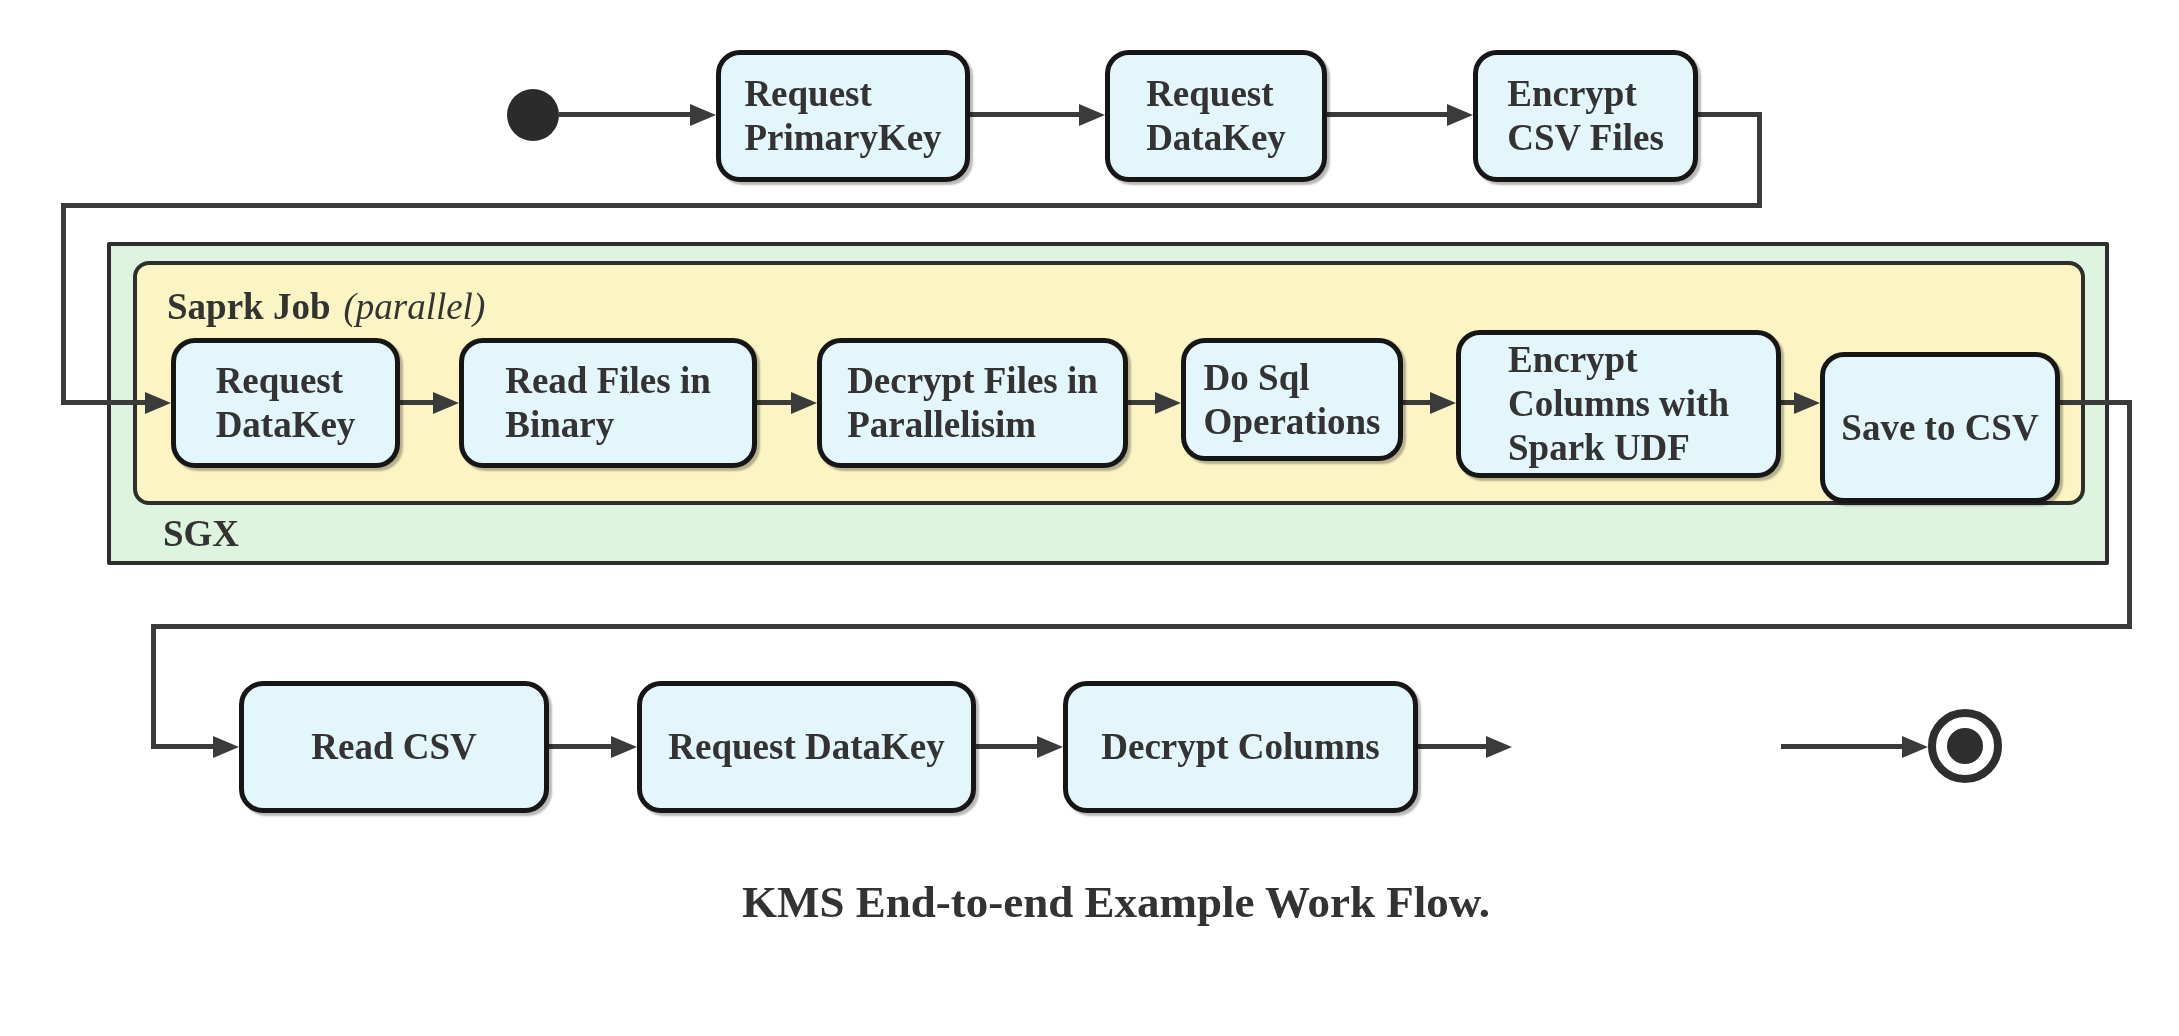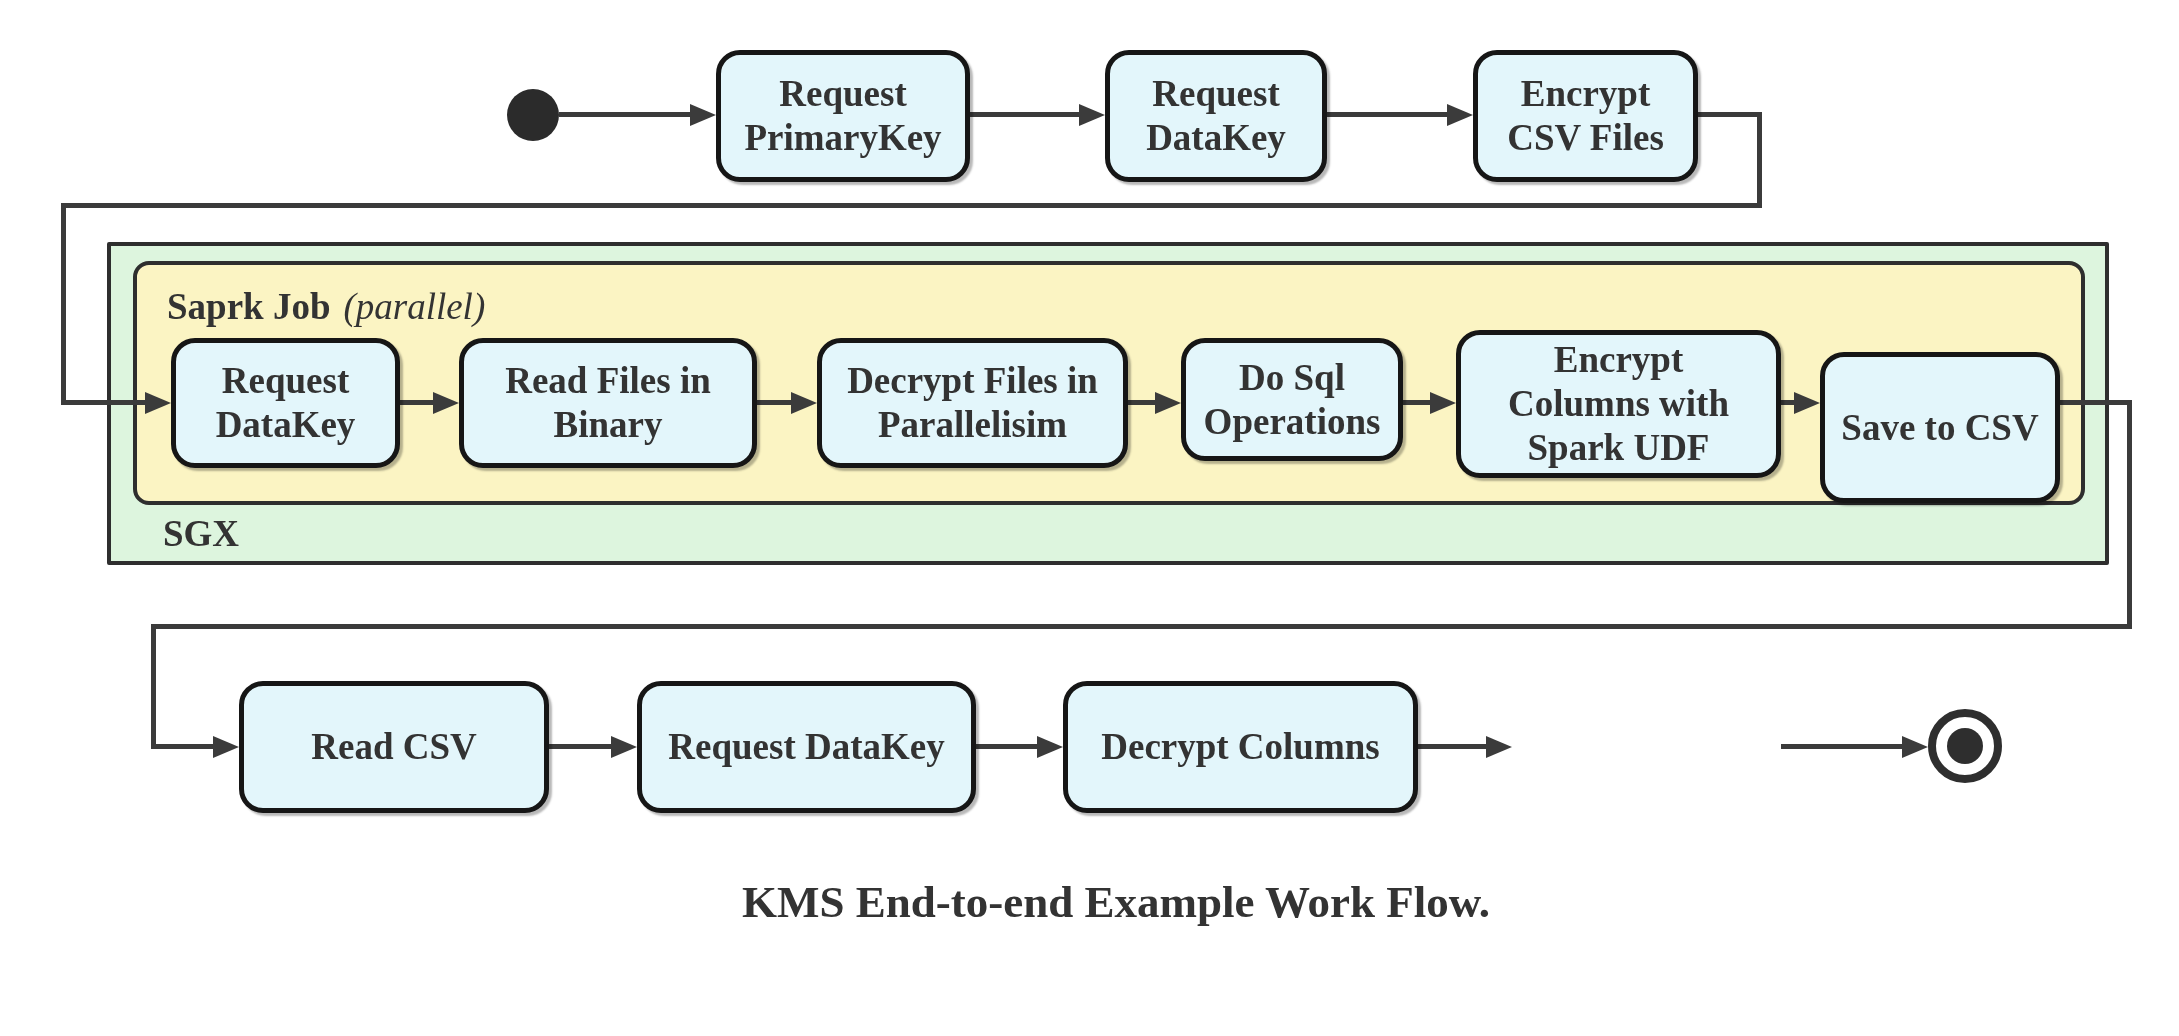--- a/index.html
+++ b/index.html
@@ -20,21 +20,21 @@
   .container-green{background:var(--sgx-fill);border-radius:2px;}
   .container-yellow{background:var(--spark-fill);border-radius:16px;}
   .container-label{position:absolute;font-size:37px;font-weight:700;color:var(--text);white-space:nowrap;}
   .container-label .qualifier{font-weight:400;font-style:italic;margin-left:0.35em;}
   .node{
     position:absolute;display:flex;align-items:center;justify-content:center;
     background:var(--node-fill);border:5px solid var(--node-border);border-radius:24px;
     box-sizing:border-box;box-shadow:3px 3px 2px rgba(0,0,0,0.28);
   }
   .node .lbl{
-    font-size:37px;font-weight:700;line-height:44px;text-align:center;
+    font-size:37px;font-weight:700;line-height:44px;
     white-space:pre-line;color:var(--text);
   }
   .eh{position:absolute;height:5px;background:var(--edge);}
   .ev{position:absolute;width:5px;background:var(--edge);}
   .ah{position:absolute;width:0;height:0;border-top:11px solid transparent;
       border-bottom:11px solid transparent;border-left:26px solid var(--edge);}
   .state-start{position:absolute;left:507px;top:89px;width:52px;height:52px;border-radius:50%;background:#2b2b2b;}
   .state-end-outer{position:absolute;left:1928px;top:709px;width:74px;height:74px;border-radius:50%;
       border:8px solid #2e2e2e;background:#ffffff;box-sizing:border-box;
       display:flex;align-items:center;justify-content:center;}

